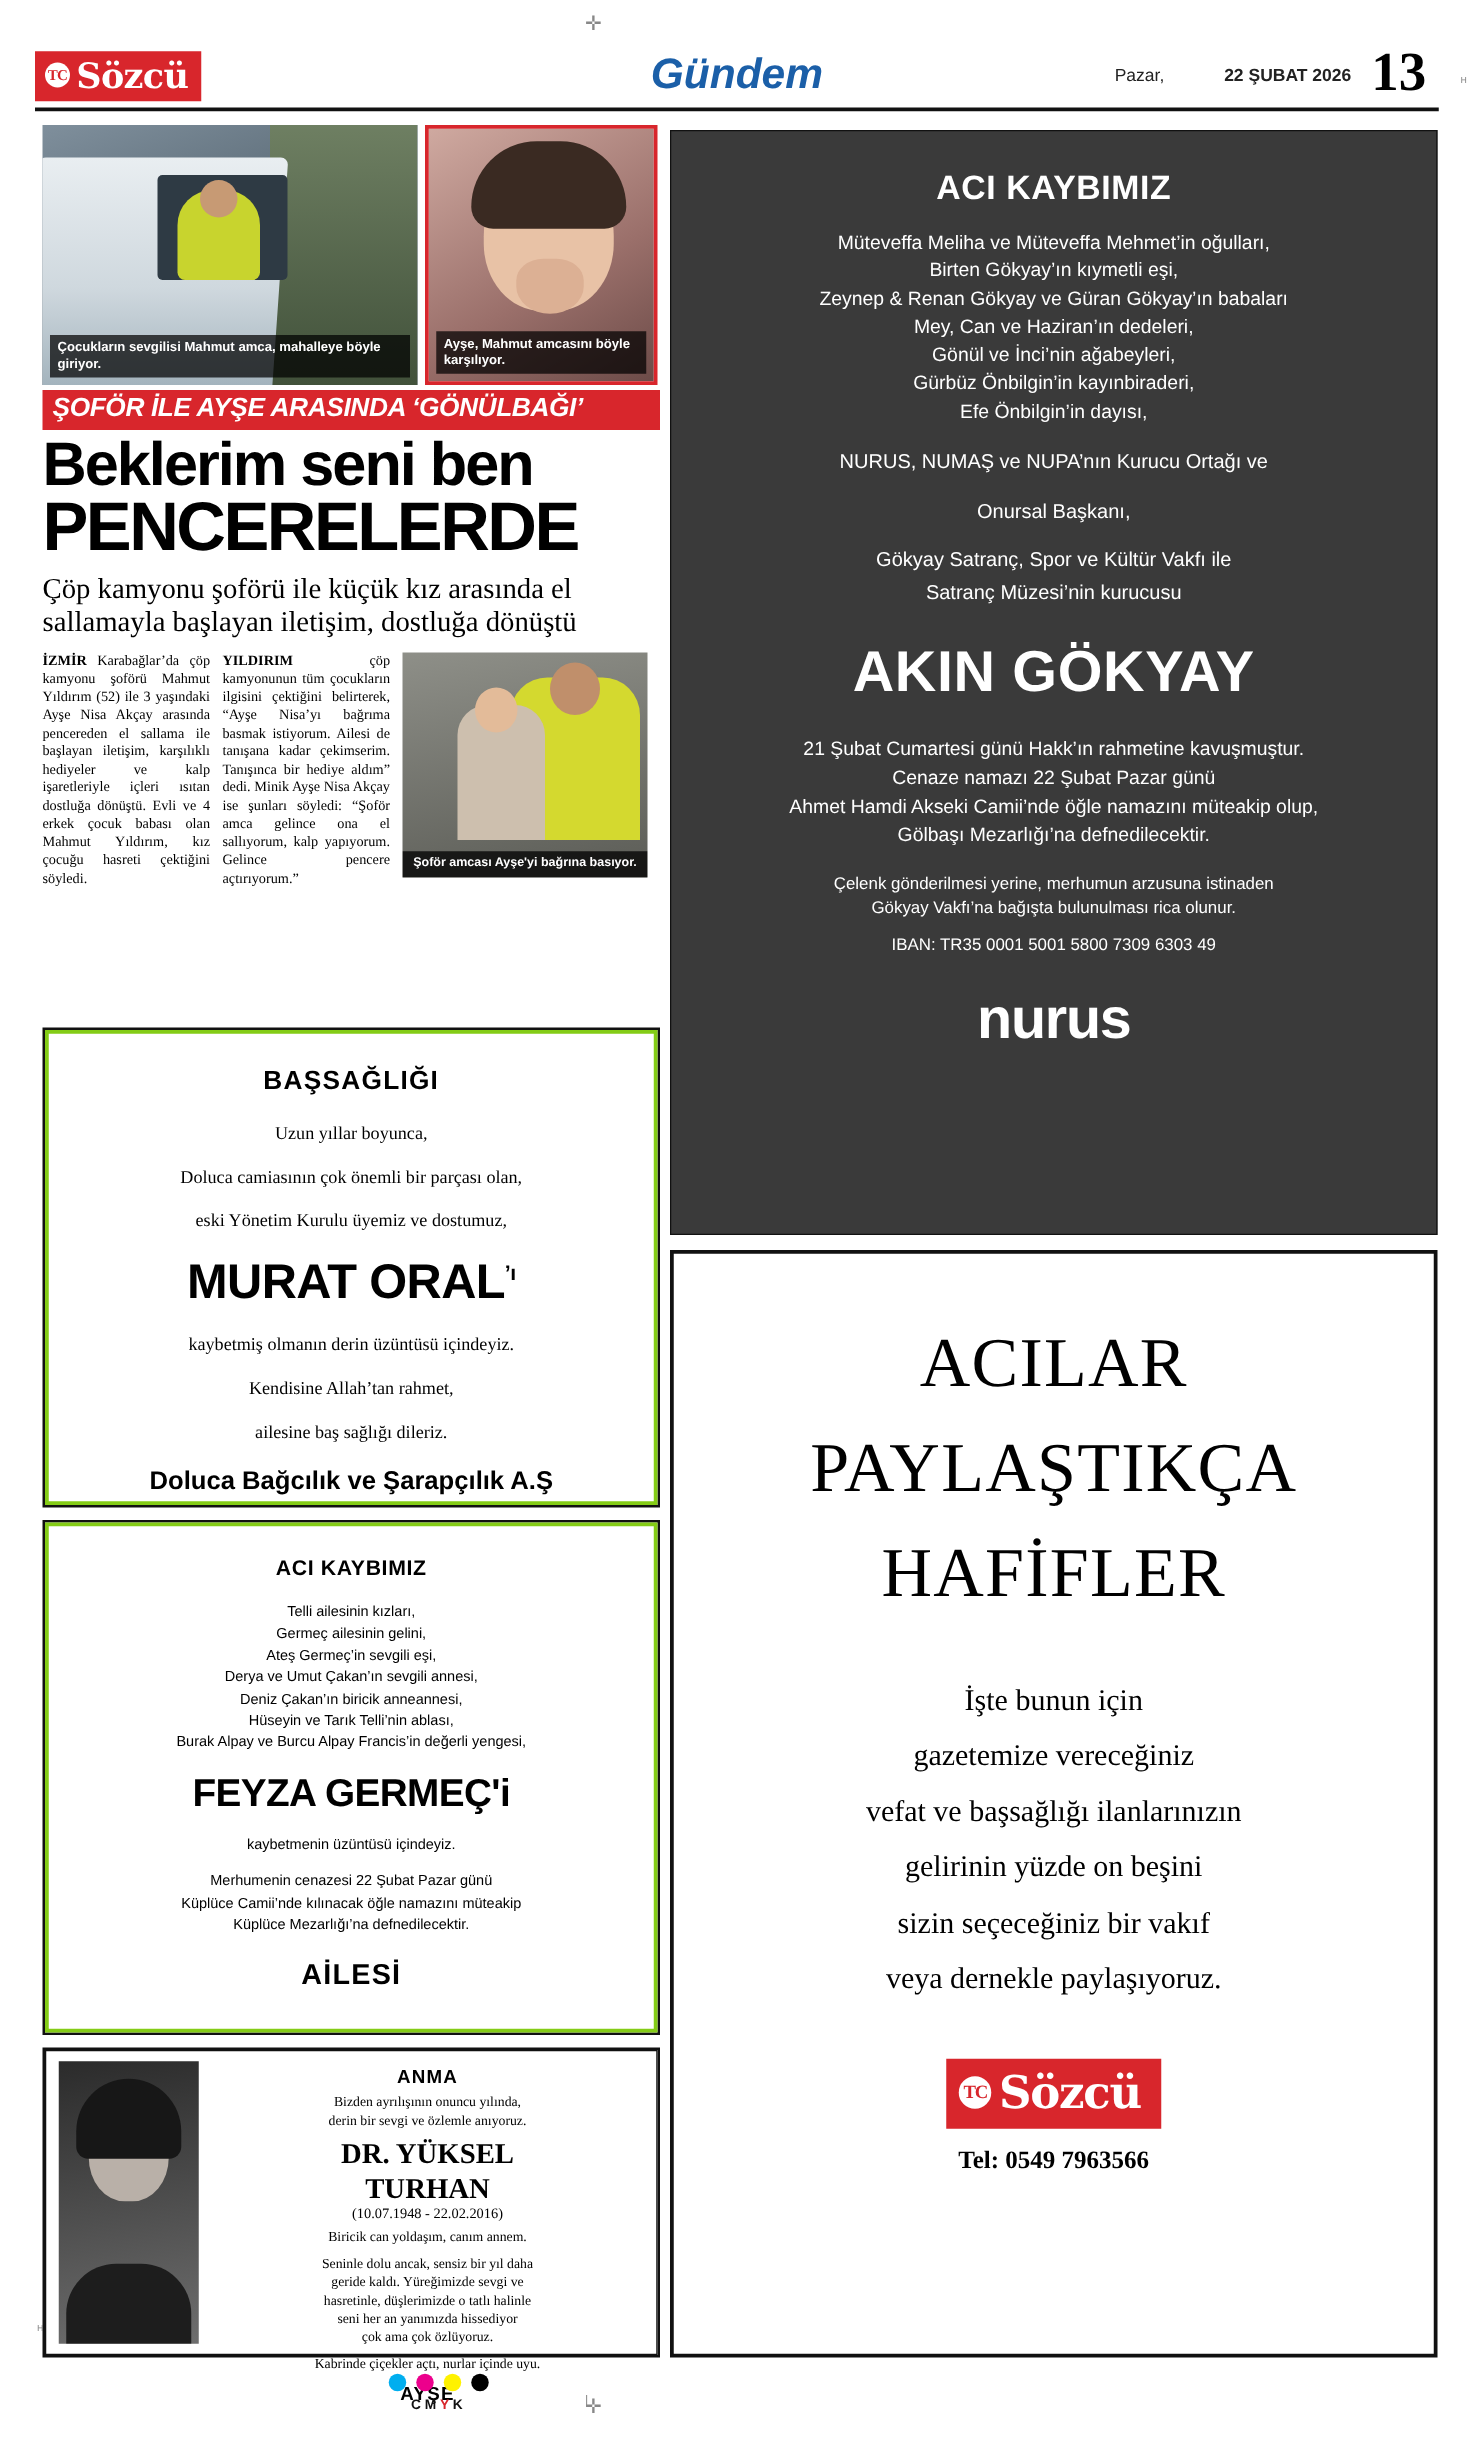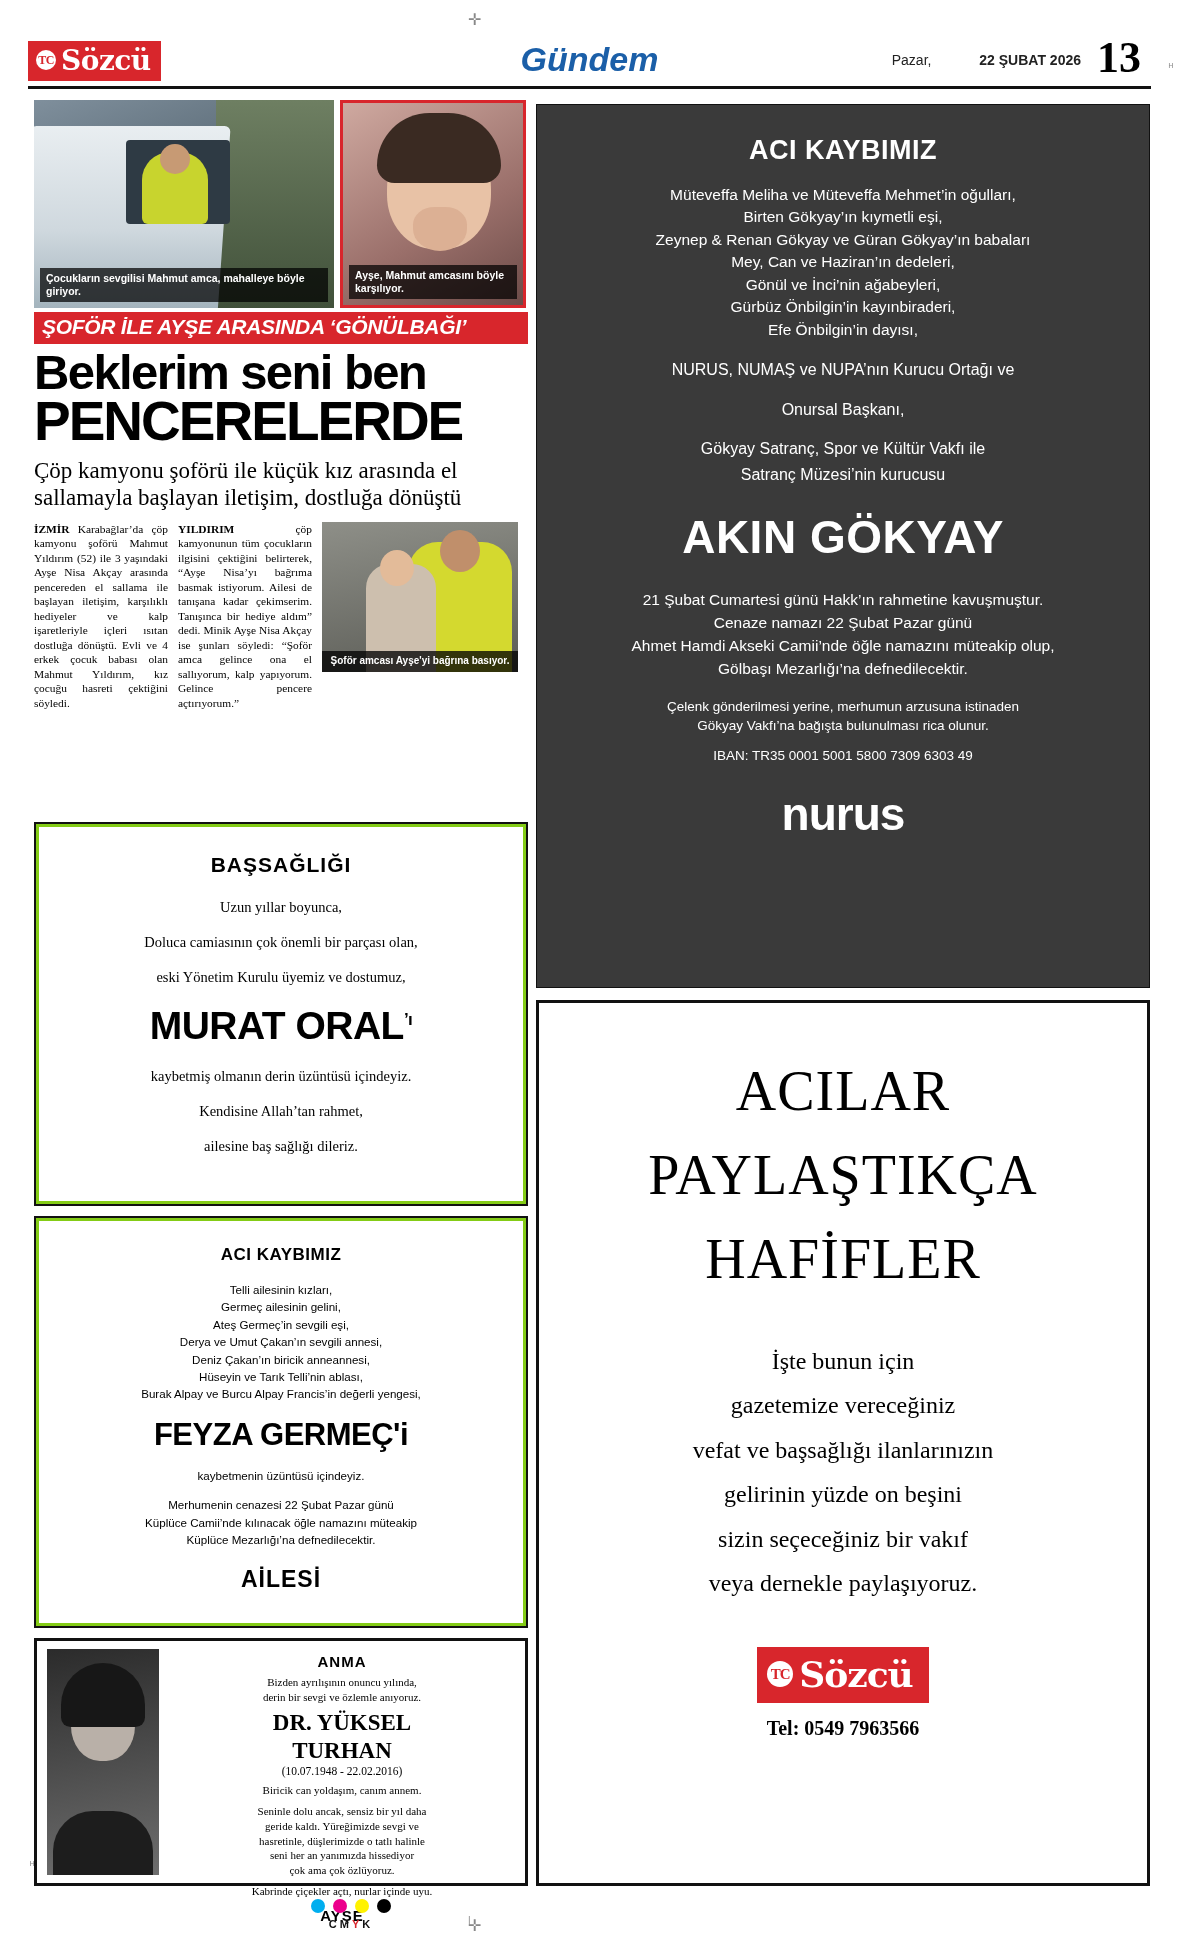--- a/index.html
+++ b/index.html
@@ -234,21 +234,21 @@
   .art-col {
     width: 134px;
     font-family: "Liberation Serif", serif;
     font-size: 11.4px;
     line-height: 1.27;
     text-align: justify;
   }
   .art-col b { font-weight: bold; }
   .art-photo {
     width: 196px;
-    height: 150px;
+    height: 180px;
     position: relative;
     background: linear-gradient(170deg,#8e8f88 0%, #5b5c56 100%);
     overflow: hidden;
   }
   .art-photo .man {
     position: absolute;
     right: 6px; top: 20px;
     width: 104px; height: 130px;
     background: #d4d92f;
     border-radius: 30px 30px 0 0;
@@ -656,20 +656,21 @@
       <div class="hdr">BAŞSAĞLIĞI</div>
       <p>Uzun yıllar boyunca,</p>
       <p>Doluca camiasının çok önemli bir parçası olan,</p>
       <p>eski Yönetim Kurulu üyemiz ve dostumuz,</p>
       <div class="name">
         <span>MURAT ORAL</span><sup>’ı</sup>
       </div>
       <p>kaybetmiş olmanın derin üzüntüsü içindeyiz.</p>
       <p>Kendisine Allah’tan rahmet,</p>
       <p>ailesine baş sağlığı dileriz.</p>
+      <div class="company">Doluca Bağcılık ve Şarapçılık A.Ş</div>
     </div>
   </div>
 
   <div class="box" id="acikaybimiz-sm">
     <div class="box-inner">
       <div class="hdr">ACI KAYBIMIZ</div>
       <div class="rel" style="white-space:pre-line">Telli ailesinin kızları,
 Germeç ailesinin gelini,
 Ateş Germeç’in sevgili eşi,
 Derya ve Umut Çakan’ın sevgili annesi,

